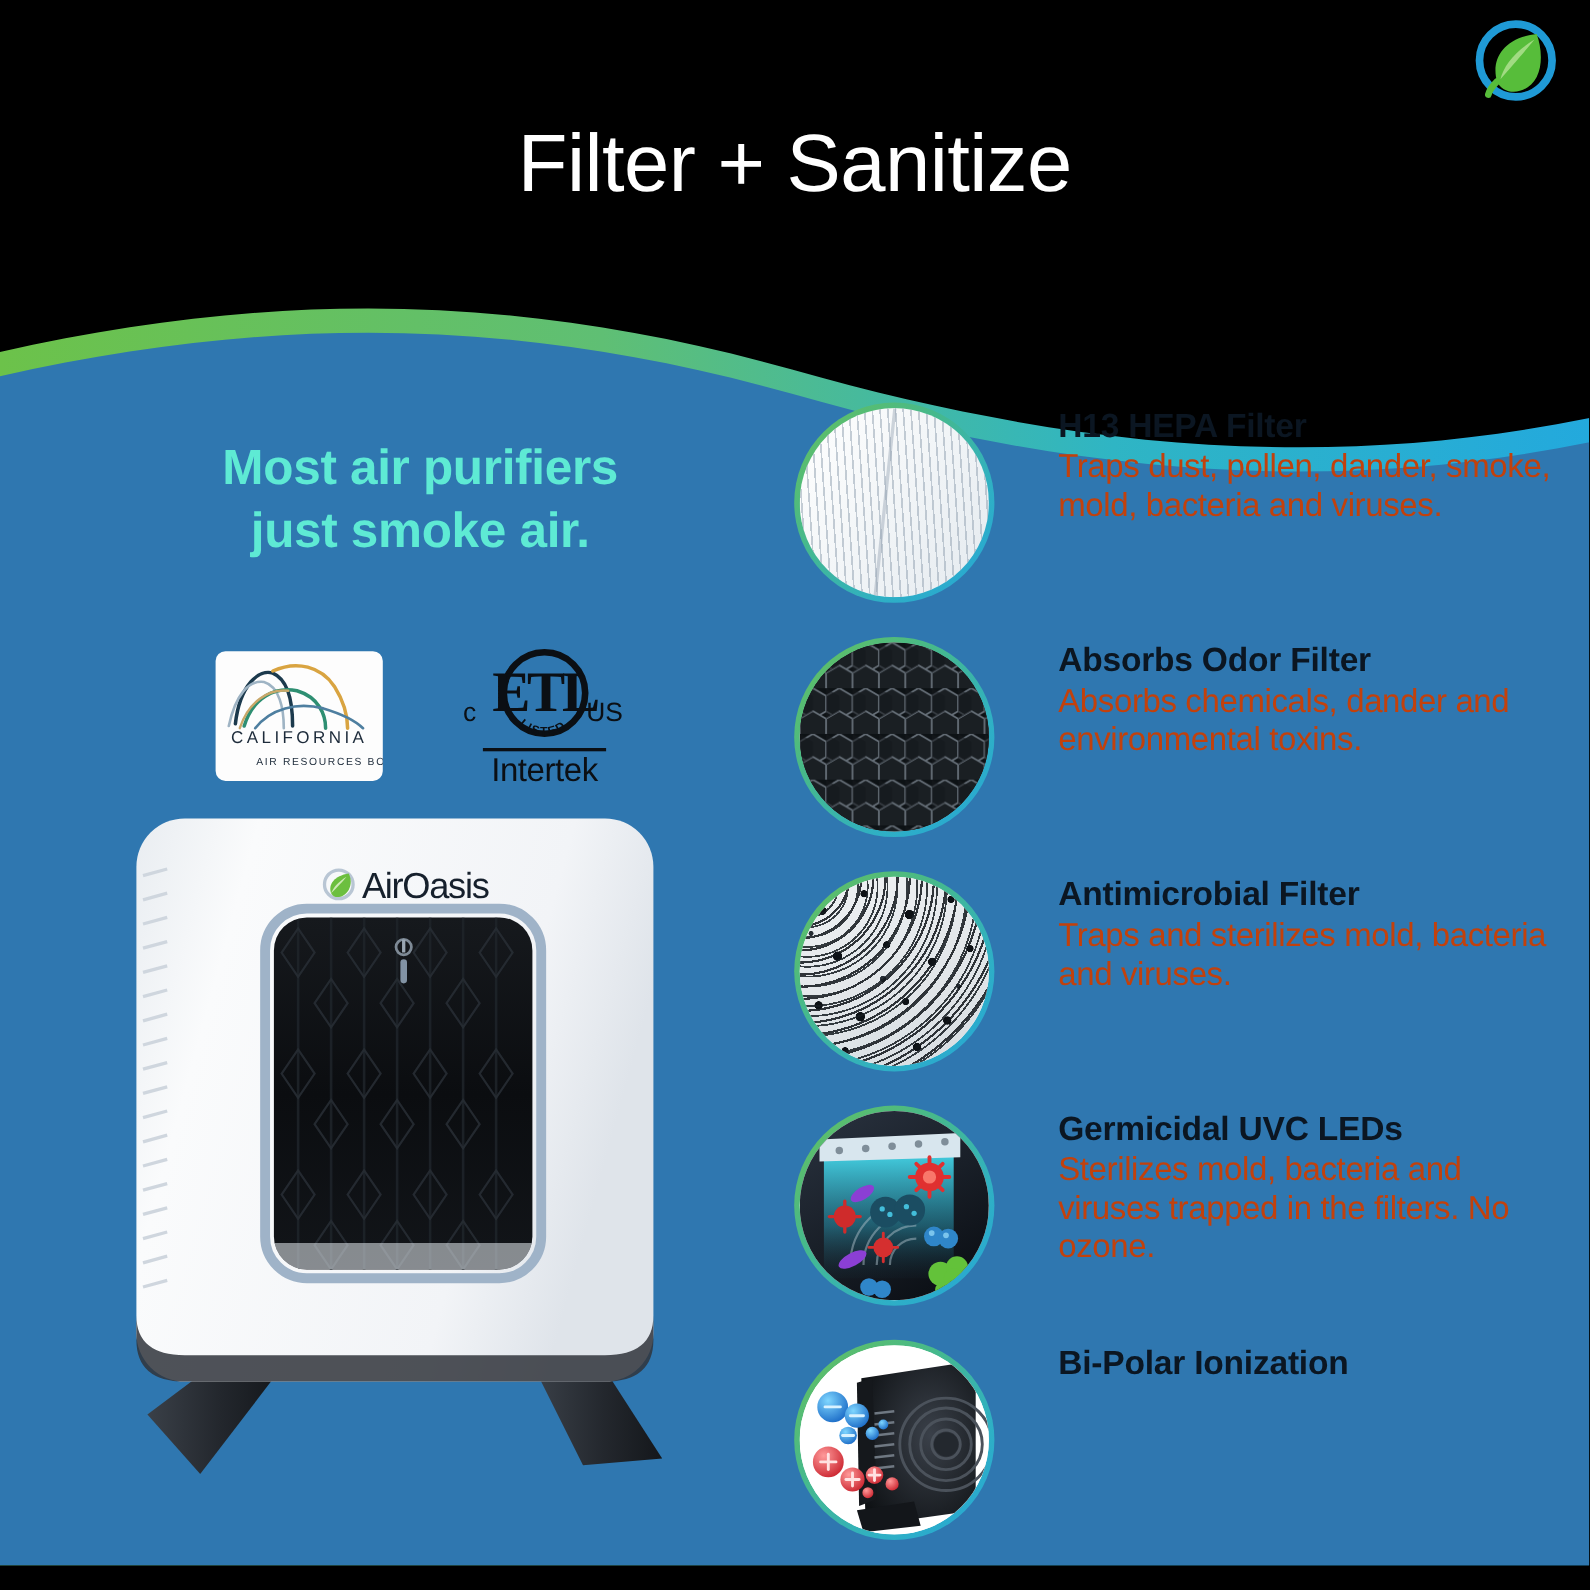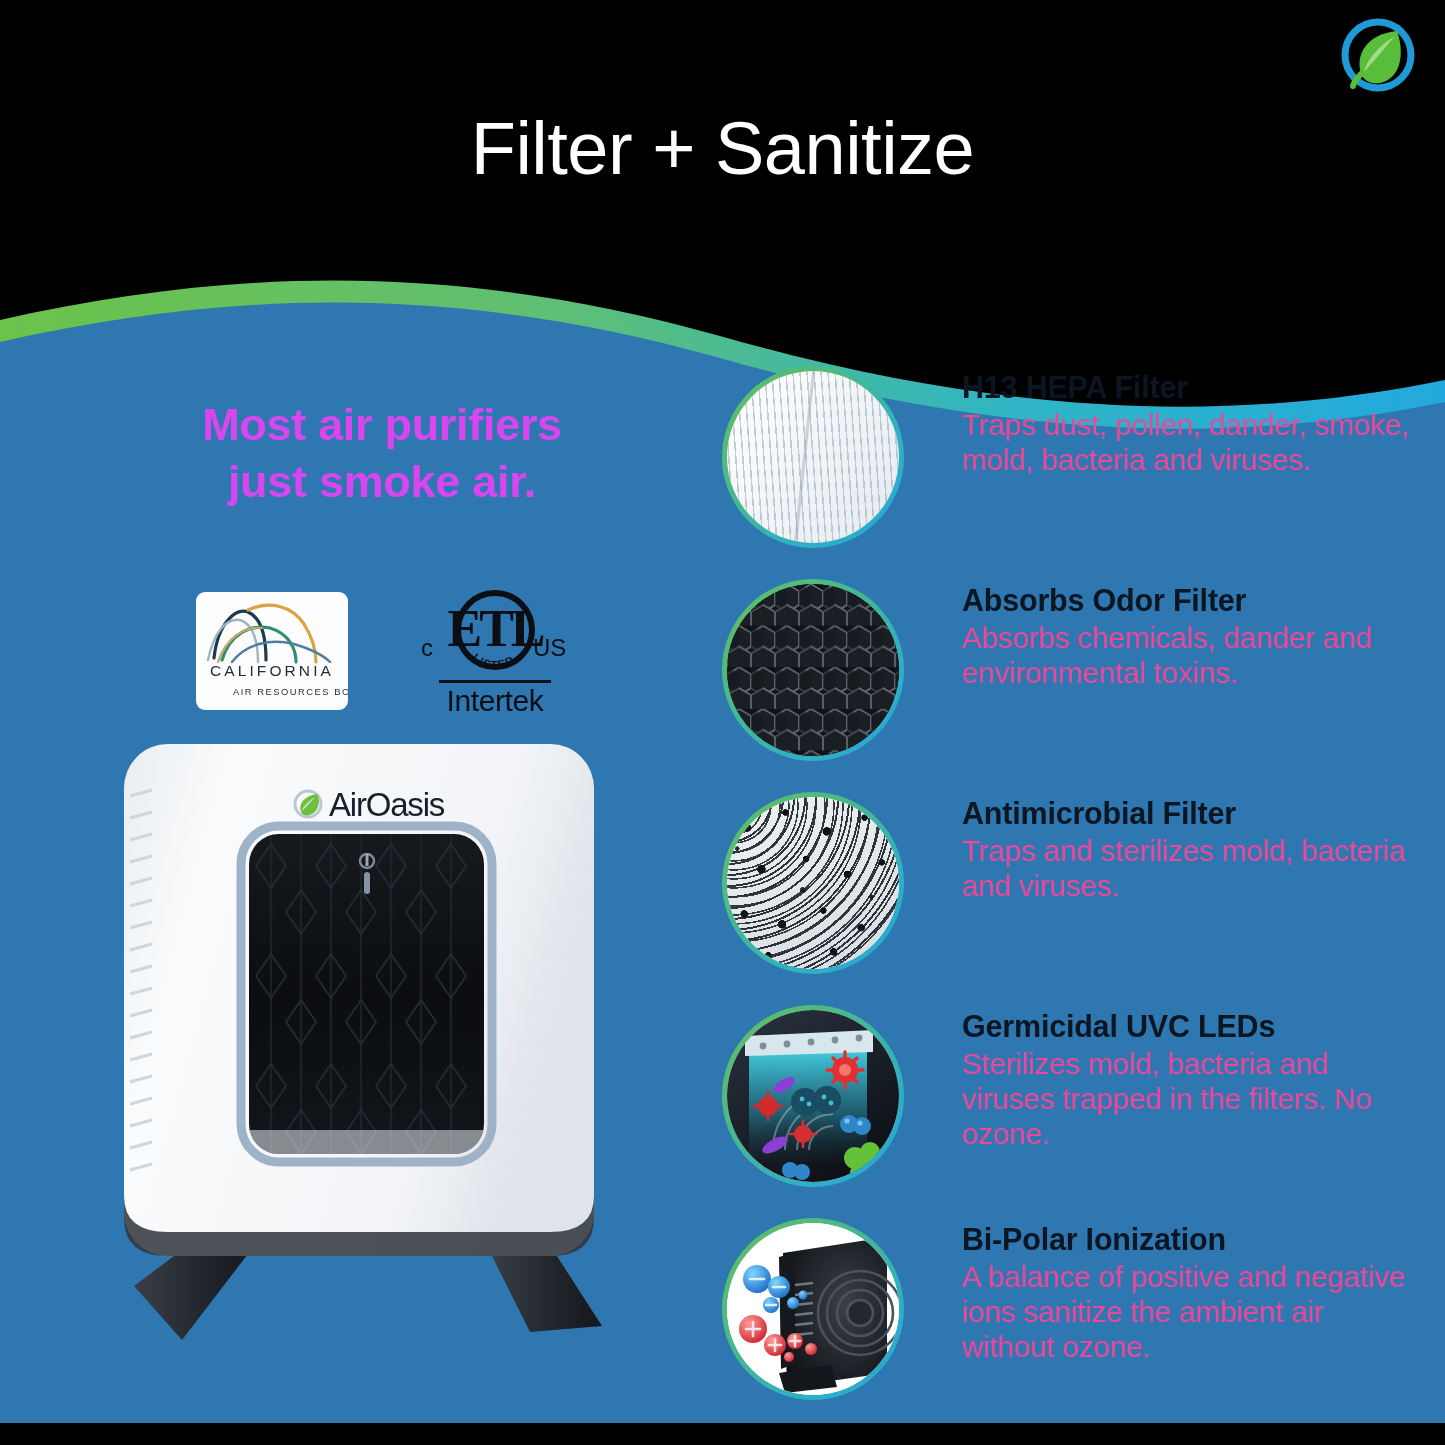--- a/index.html
+++ b/index.html
@@ -18,21 +18,21 @@
   }
   .brand-logo{position:absolute;top:14px;left:1337px;width:82px;height:82px;}
 
   
   .wave-wrap{position:absolute;top:272px;left:0;width:1445px;height:1173px;}
   .wave-wrap svg{display:block;width:1445px;height:1173px;}
 
   
   .left-head{
     position:absolute;top:396px;left:92px;width:580px;text-align:center;
-    color:#d946ef;font-size:45px;font-weight:700;line-height:1.27;
+    color:#5eead4;font-size:45px;font-weight:700;line-height:1.27;
     letter-spacing:-0.3px;
   }
   .badges{position:absolute;top:592px;left:196px;width:380px;height:126px;}
   .carb-badge{
     position:absolute;left:0;top:0;width:152px;height:118px;
     background:#fdfdfd;border-radius:9px;overflow:hidden;
   }
   .carb-badge svg{display:block;}
   .carb-t1{
     position:absolute;left:0;bottom:30px;width:152px;text-align:center;
@@ -78,21 +78,21 @@
   .f-inner{
     width:100%;height:100%;border-radius:50%;overflow:hidden;position:relative;
     background:#fff;
   }
   .f-text{position:absolute;left:240px;top:4px;width:455px;}
   .f-title{
     color:#0b1622;font-size:30.5px;font-weight:700;line-height:1.12;
     letter-spacing:-0.2px;margin-bottom:3px;
   }
   .f-desc{
-    color:#ec4899;font-size:30px;font-weight:400;line-height:1.17;
+    color:#c2410c;font-size:30px;font-weight:400;line-height:1.17;
     letter-spacing:-0.35px;
   }
 
   
   .tex-hepa{
     width:100%;height:100%;
     background:
       repeating-linear-gradient(86deg, rgba(150,165,180,.55) 0 1.5px, rgba(255,255,255,0) 1.5px 7px),
       linear-gradient(125deg,#ffffff 0%,#f3f6f8 45%,#e4eaef 100%);
   }
@@ -543,18 +543,17 @@
                   <line x1="48" y1="116" x2="48" y2="128"></line>
                 <line x1="63" y1="118" x2="73" y2="118"></line>
                   <line x1="68" y1="113" x2="68" y2="123"></line>
               </g>
             </g>
           </svg>
         </div>
       </div>
       <div class="f-text">
         <div class="f-title">Bi-Polar Ionization</div>
-        <div class="f-desc">A balance of positive and negative ions sanitize the ambient air without ozone.</div>
       </div>
     </div>
 
   </div>
 </div>
 
 </body></html>

